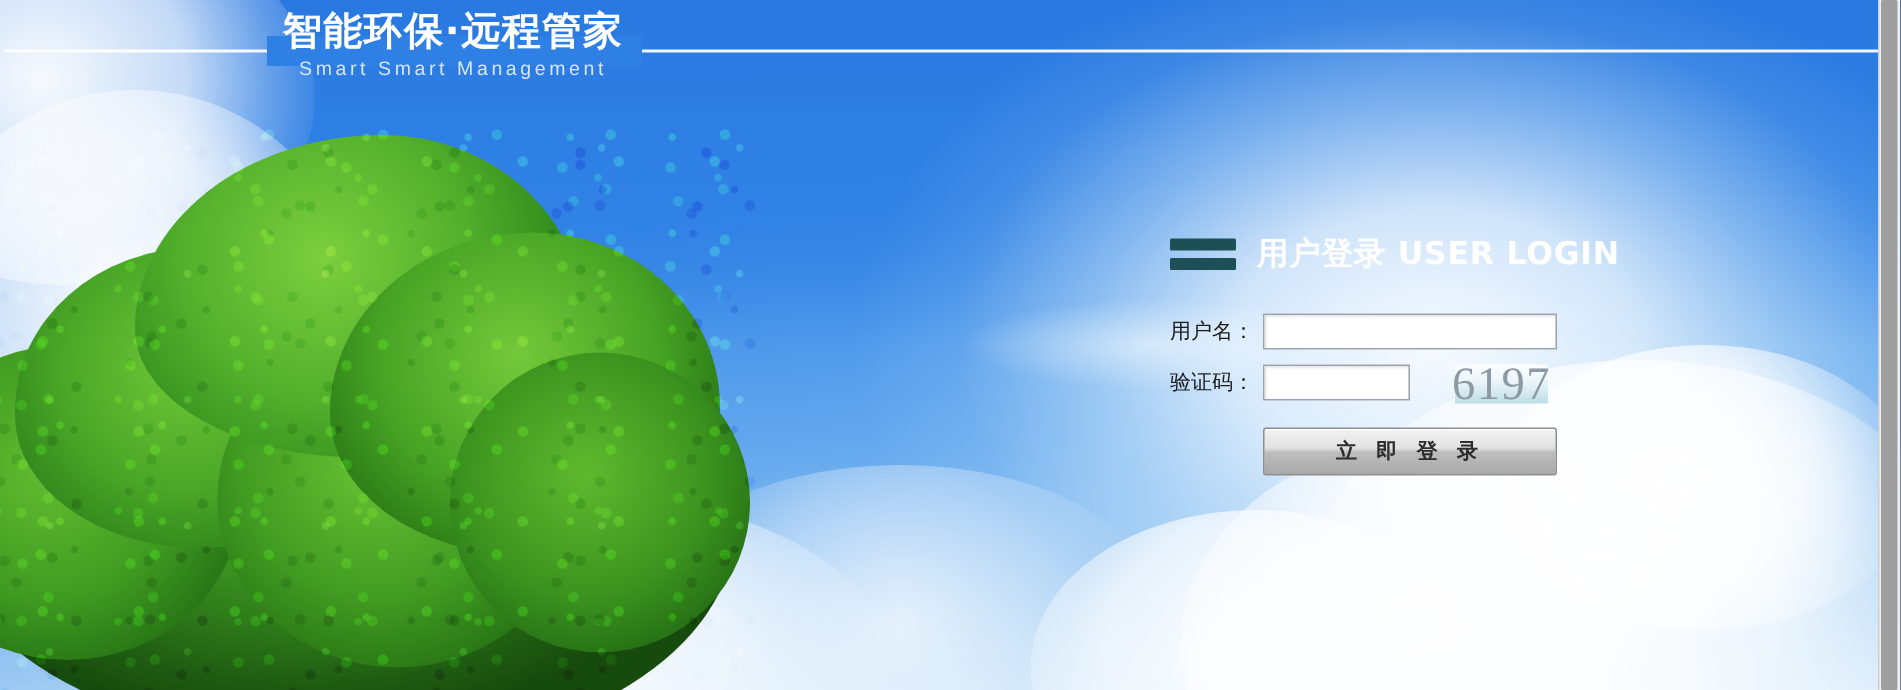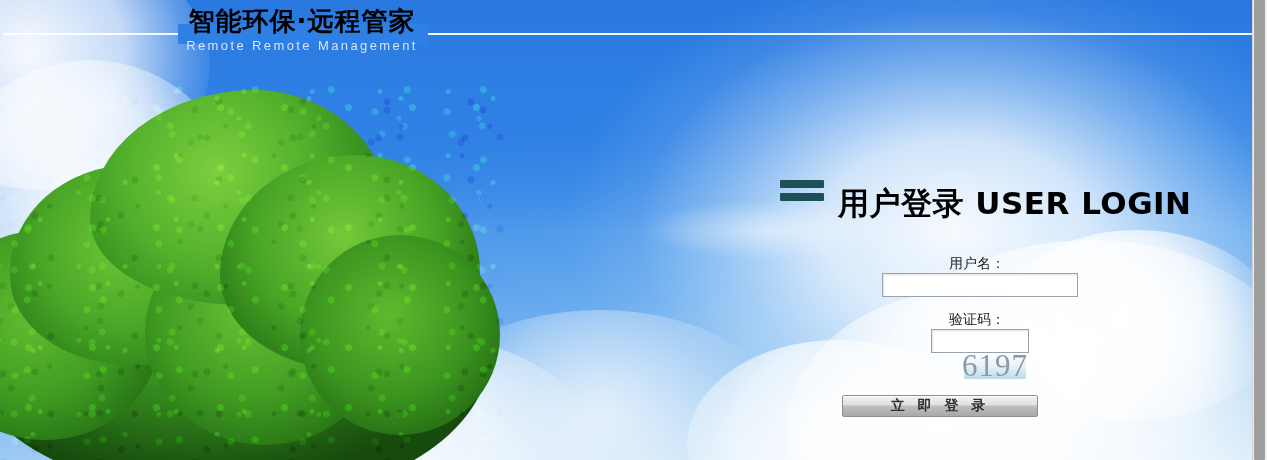--- a/index.html
+++ b/index.html
@@ -147,21 +147,21 @@
   .brand {
     position: absolute;
     left: 186px; top: 6px;
     width: 232px;
     text-align: center;
     z-index: 6;
   }
   .brand-cn {
     font-size: 26px;
     font-weight: bold;
-    color: #000000;
+    color: #ffffff;
     letter-spacing: 1px;
     line-height: 30px;
     white-space: nowrap;
     font-family: "DejaVu Sans", "Liberation Sans", sans-serif;
   }
   .brand-en {
     font-size: 13px;
     color: #d6e6fa;
     letter-spacing: 2.4px;
     line-height: 20px;
@@ -195,34 +195,32 @@
     width: 44px;
     flex: none;
   }
   .title-bars i {
     display: block;
     height: 8px;
     background: #1c4f56;
     border-radius: 1px;
   }
   .panel-title-text {
-    font-size: 31px;
+    font-size: 21px;
     font-weight: bold;
-    color: #000000;
+    color: #ffffff;
     white-space: nowrap;
     letter-spacing: 0.5px;
     font-family: "DejaVu Sans", "Liberation Sans", sans-serif;
-    margin-top: 28px;
   }
 
   .form-row {
     display: flex;
-    align-items: center;
+    align-items: flex-start;
     margin-bottom: 10px;
-    flex-direction: column;
   }
   .form-label {
     width: 62px;
     flex: none;
     font-size: 14px;
     color: #1a1a1a;
     line-height: 19px;
     padding-top: 3px;
     font-family: "DejaVu Sans", "Liberation Sans", sans-serif;
     word-break: break-all;
@@ -257,21 +255,21 @@
     user-select: none;
   }
 
   .btn-row {
     display: flex;
     margin-top: 16px;
     padding-left: 62px;
   }
   .login-btn {
     width: 196px;
-    height: 22px;
+    height: 32px;
     border: 1px solid #8e8e8e;
     border-radius: 2px;
     background: linear-gradient(180deg, #f2f2f2 0%, #e2e2e2 42%, #bdbdbd 52%, #a9a9a9 100%);
     color: #2e2e2e;
     font-size: 14px;
     letter-spacing: 4px;
     font-weight: bold;
     cursor: pointer;
     font-family: "DejaVu Sans", "Liberation Sans", sans-serif;
     box-shadow: inset 0 1px 0 rgba(255,255,255,0.85);
@@ -327,21 +325,21 @@
     <div class="foliage f-a"></div>
     <div class="foliage f-c"></div>
     <div class="foliage f-e"></div>
     <div class="leaf-tex"></div>
   </div>
 
   <div class="header-rule"></div>
   <div class="brand-mask"></div>
   <div class="brand">
     <div class="brand-cn">智能环保·远程管家</div>
-    <div class="brand-en">Remote Remote Management</div>
+    <div class="brand-en">Smart Smart Management</div>
   </div>
 
   <div class="login-panel">
 
     <div class="panel-title">
       <span class="title-bars">
         <i></i>
           <i></i>
       </span>
       <span class="panel-title-text">用户登录 USER LOGIN</span>

